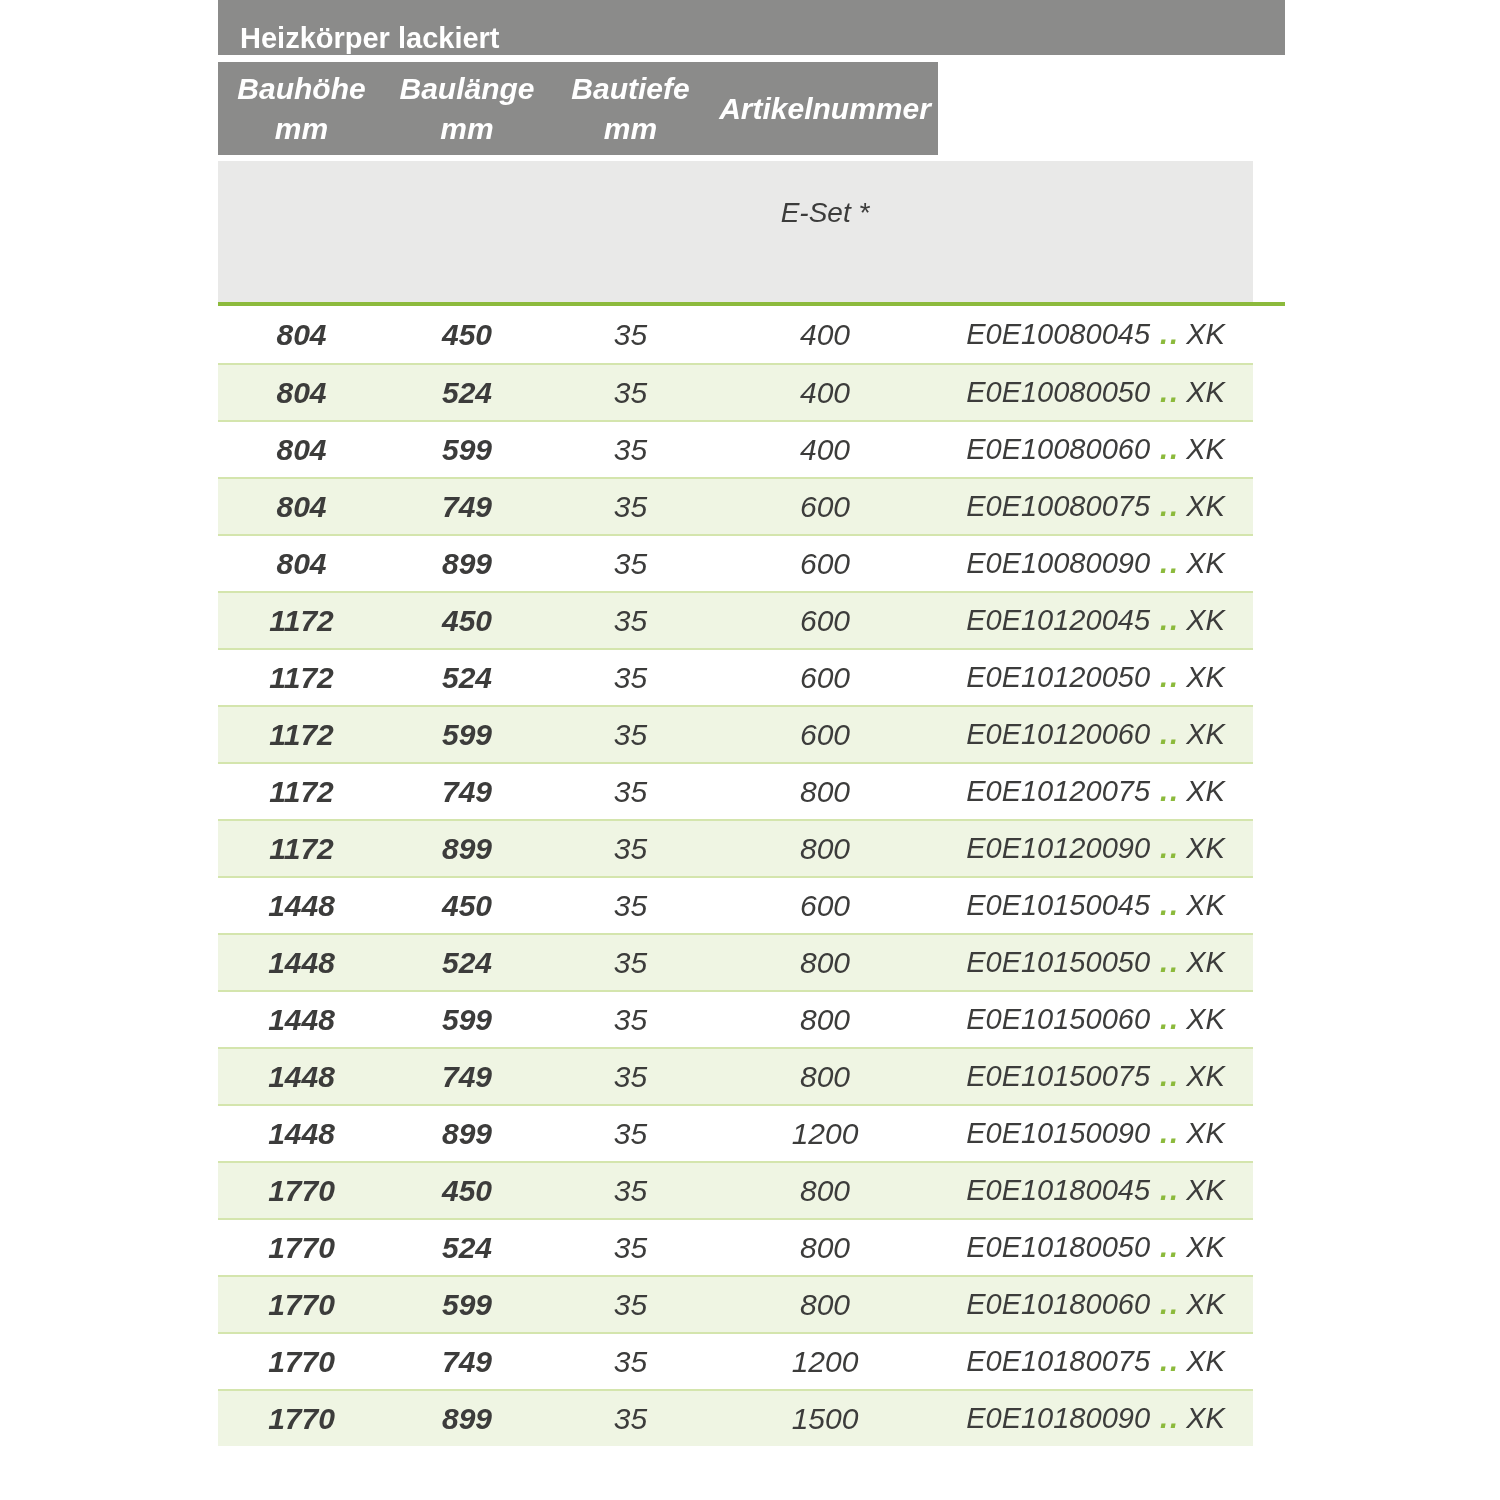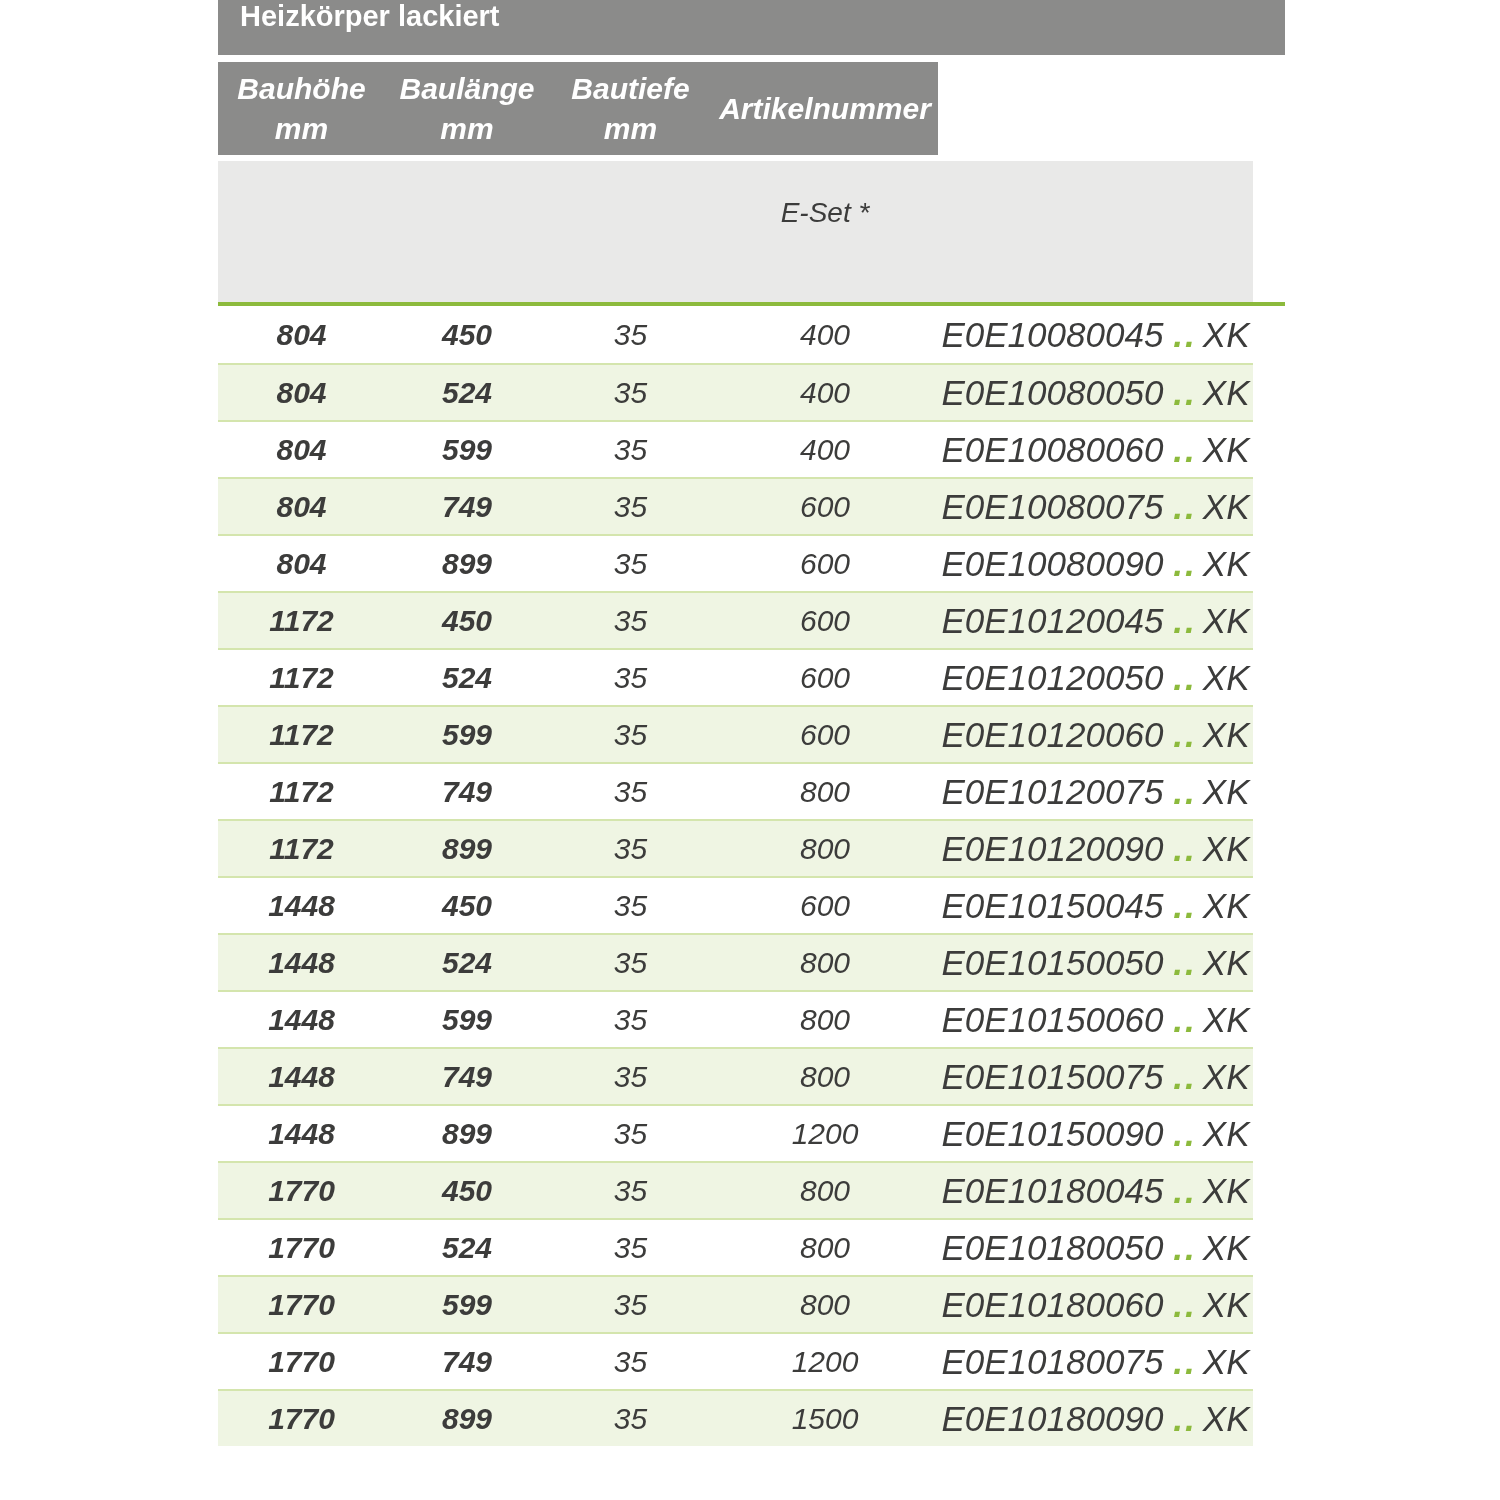--- a/index.html
+++ b/index.html
@@ -10,21 +10,21 @@
     --sep:#d4e5ad;
     --text:#3c3c3b;
   }
   *{margin:0;padding:0;}
   html,body{width:1500px;height:1500px;background:#ffffff;
     font-family:"Liberation Sans","DejaVu Sans",sans-serif;color:var(--text);}
   .page{position:relative;width:1500px;height:1500px;overflow:hidden;background:#fff;}
   .spec-table{position:absolute;left:218px;top:0;width:1067px;}
 
   .title-bar{height:55px;background:var(--header-gray);color:#fff;
-    display:flex;align-items:flex-start;box-sizing:border-box;padding-left:22px;
+    display:flex;align-items:flex-end;box-sizing:border-box;padding-left:22px;
     font-size:29px;font-weight:bold;margin-bottom:7px;}
 
   .grid5{display:grid;grid-template-columns:167px 164px 163px 226px 315px;column-gap:0;font-style:italic;}
 
   .header-row{margin-bottom:6px;}
   .hcell{background:var(--header-gray);color:#fff;font-weight:bold;font-size:30px;
     height:93px;display:flex;flex-direction:column;justify-content:center;
     align-items:center;text-align:center;line-height:40px;}
 
   .scell{background:var(--subheader-gray);height:141px;display:flex;
@@ -32,21 +32,21 @@
     padding-top:36px;font-size:28px;color:var(--text);}
 
   .green-divider{height:4px;background:var(--accent);}
 
   .row{height:57px;}
   .row .cell{display:flex;align-items:center;justify-content:center;
     font-size:30px;color:var(--text);box-sizing:border-box;background:#fff;}
   .row.tinted .cell{background:var(--tint);}
   .tbody .row:not(:first-child) .cell{border-top:2px solid var(--sep);}
   .cell.bold{font-weight:bold;}
-  .cell.artikel{font-size:35px;}
+  .cell.artikel{font-size:29px;}
   .cell.artikel .dots{color:var(--accent);font-weight:bold;letter-spacing:2px;
     margin:0 6px 0 10px;}
 </style>
 </head>
 <body>
 
 <div class="page">
   <div class="spec-table">
 
     <div class="title-bar">

